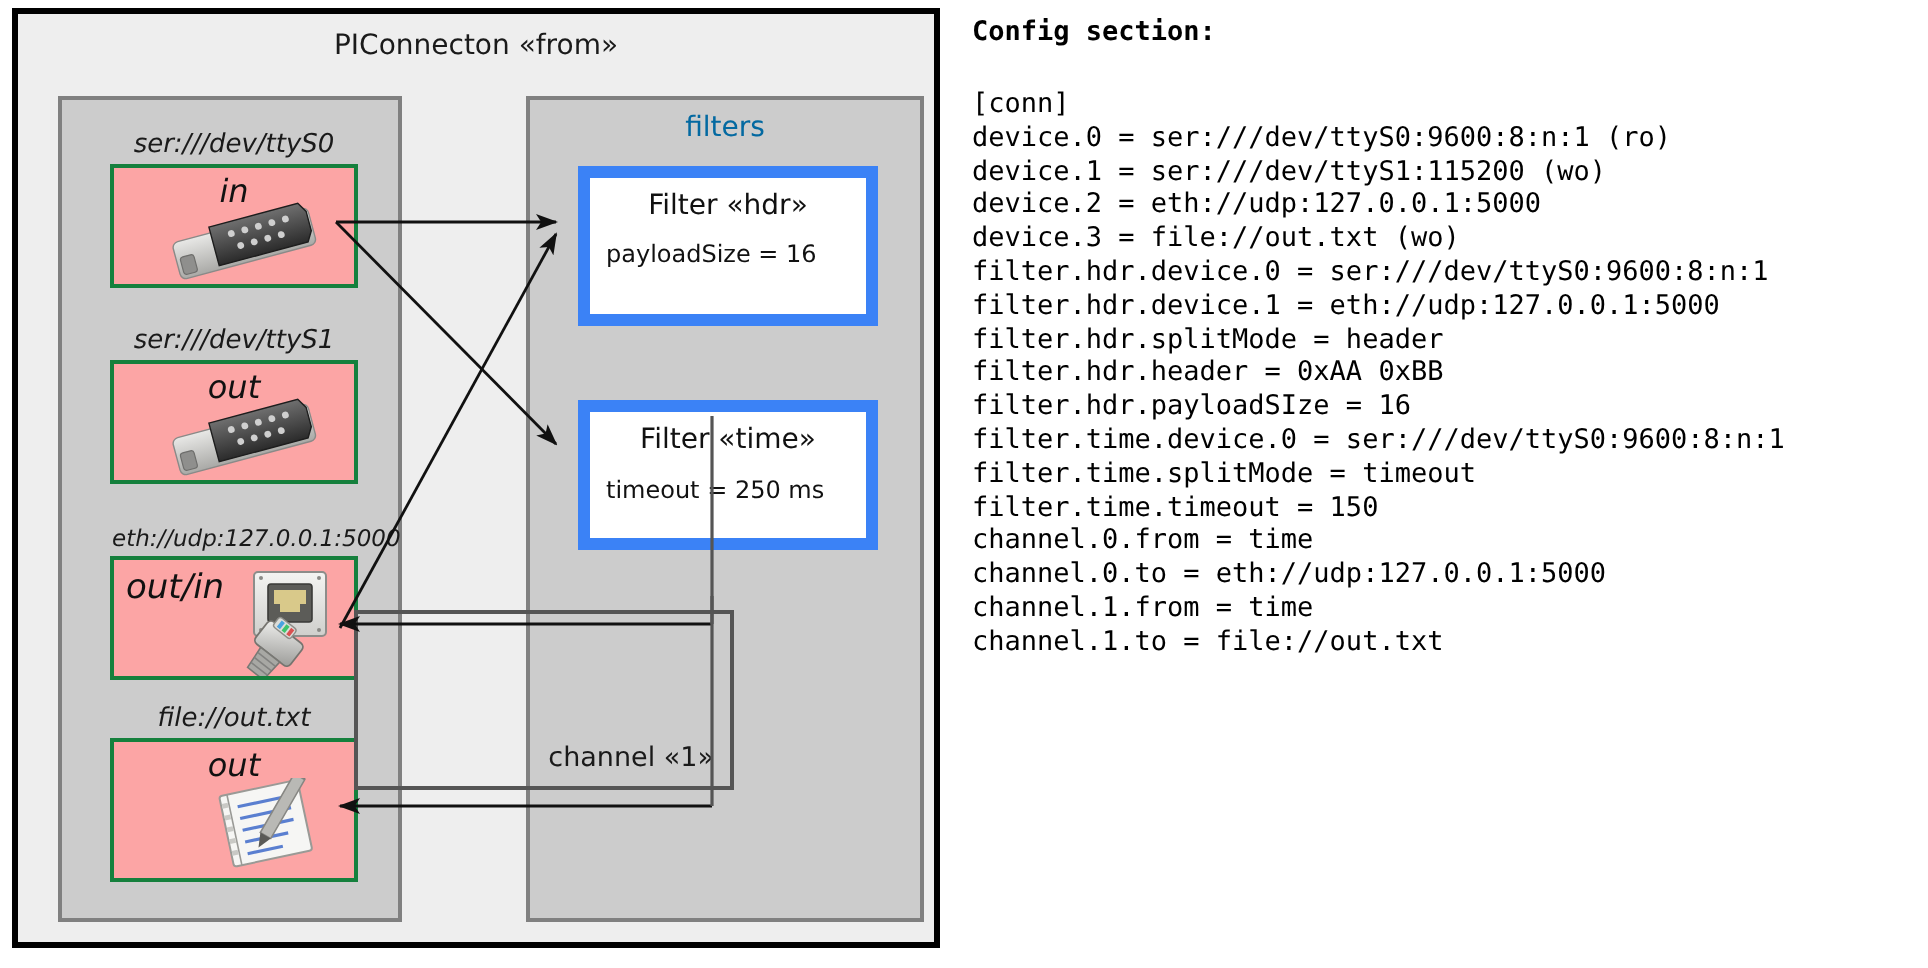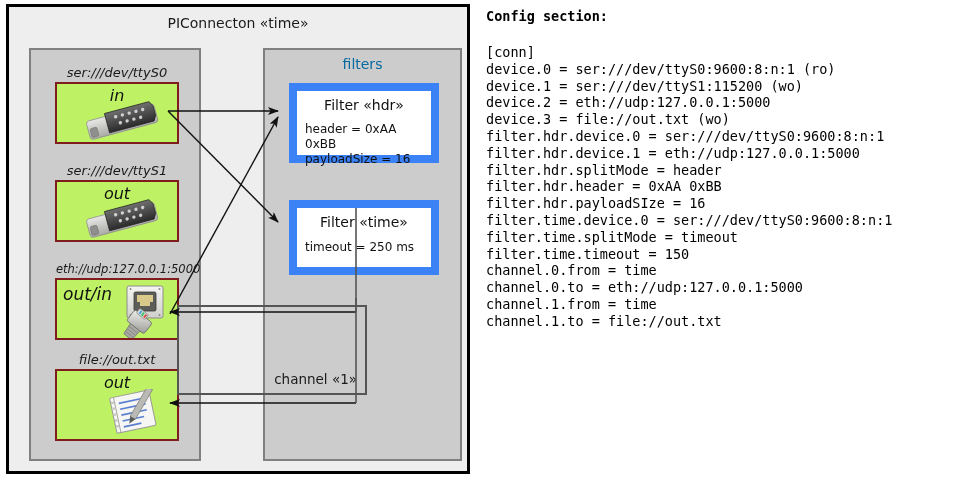--- a/index.html
+++ b/index.html
@@ -76,22 +76,22 @@
     white-space: nowrap;
   }
   .device-label.small {
     font-size: 11.5px;
     text-align: left;
     padding-left: 1px;
   }
   .device-box {
     position: relative;
     height: 62px;
-    background: #bef264;
-    border: 2px solid #7f1d1d;
+    background: #fca5a5;
+    border: 2px solid #15803d;
     box-sizing: border-box;
     overflow: hidden;
   }
   .device-dir {
     position: absolute;
     font-size: 16px;
     color: #111111;
     line-height: 1;
     z-index: 3;
   }
@@ -107,21 +107,21 @@
   
   .eth-icon { left: 56px; top: 4px; width: 66px; height: 56px; }
 
   
   .file-icon { left: 50px; top: 18px; width: 58px; height: 44px; }
 
   
   .filter-box {
     position: absolute;
     background: #ffffff;
-    border: 8px solid #3b82f6;
+    border: 6px solid #3b82f6;
     box-sizing: border-box;
     left: 24px;
     width: 150px;
   }
   #filter-hdr  { top: 33px; height: 80px; }
   #filter-time { top: 150px; height: 75px; }
   .filter-title {
     font-size: 14px;
     text-align: center;
     color: #111111;
@@ -186,21 +186,21 @@
     color: #000000;
     white-space: pre;
   }
 </style>
 </head>
 <body>
 
 <div id="diagram">
 
   <div class="outer-box">
-    <div class="outer-title">PIConnecton «time»</div>
+    <div class="outer-title">PIConnecton «from»</div>
 
     <div class="panel" id="devices-panel">
 
       <div class="device" style="top:14px">
         <div class="device-label">ser:///dev/ttyS0</div>
         <div class="device-box">
           <div class="device-dir dir-center">in</div>
           <div class="icon-wrap serial-icon">
             <svg viewBox="0 0 80 42" width="80" height="42">
               <defs>
@@ -340,21 +340,20 @@
         </div>
       </div>
     </div>
 
     <div class="panel" id="filters-panel">
       <div class="panel-title">filters</div>
 
       <div class="filter-box" id="filter-hdr">
         <div class="filter-title">Filter «hdr»</div>
         <div class="filter-props">
-          <div>header = 0xAA 0xBB</div>
           <div>payloadSize = 16</div>
         </div>
       </div>
 
       <div class="filter-box" id="filter-time">
         <div class="filter-title">Filter «time»</div>
         <div class="filter-props">
           <div>timeout = 250 ms</div>
         </div>
       </div>

